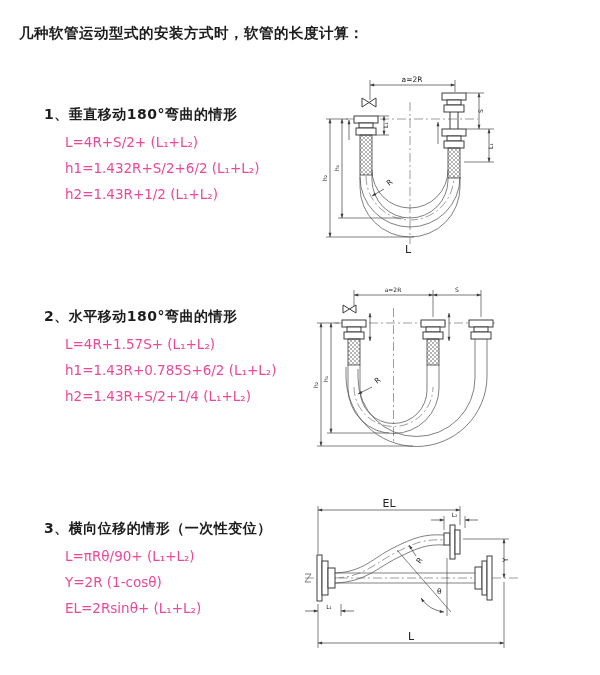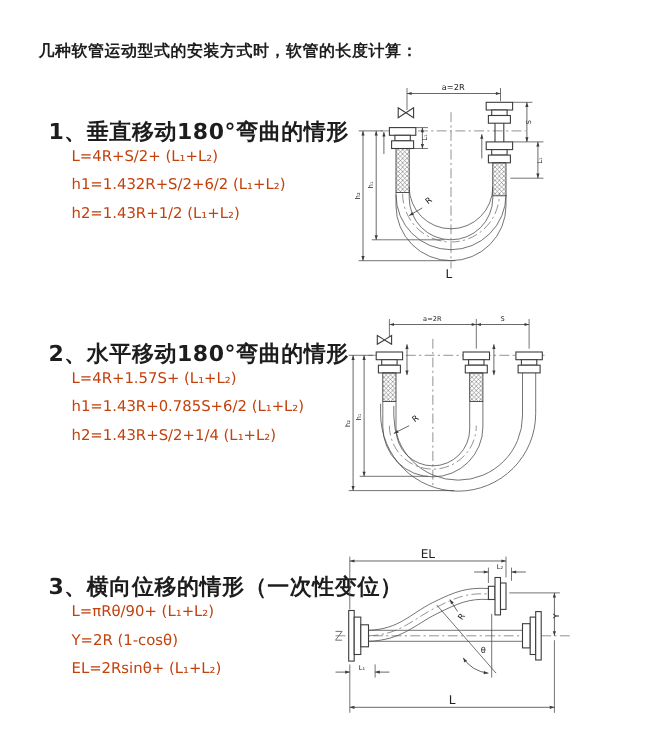--- a/index.html
+++ b/index.html
@@ -1,22 +1,22 @@
 <!DOCTYPE html>
 <html><head>
 <meta charset="utf-8">
 <style>
   html,body{margin:0;padding:0;background:#fff;}
   .page{position:relative;width:600px;height:675px;background:#ffffff;
         font-family:"DejaVu Sans","Liberation Sans",sans-serif;color:#1d1d1d;overflow:hidden;}
-  .title{position:absolute;left:35px;top:24px;font-size:14.5px;font-weight:700;letter-spacing:.5px;white-space:nowrap;margin-top:13px;}
+  .title{position:absolute;left:19px;top:24px;font-size:14.5px;font-weight:700;letter-spacing:.5px;white-space:nowrap;}
   .sec{position:absolute;left:44px;width:300px;height:110px;}
   .sec-1{top:106px}.sec-2{top:308px}.sec-3{top:520px}
-  .heading{position:absolute;left:0;top:0;font-size:20px;font-weight:700;letter-spacing:.5px;white-space:nowrap;}
-  .formula{position:absolute;left:21px;white-space:nowrap;font-size:13.5px;color:#c2410c;}
+  .heading{position:absolute;left:0;top:0;font-size:14px;font-weight:700;letter-spacing:.5px;white-space:nowrap;}
+  .formula{position:absolute;left:21px;white-space:nowrap;font-size:13.5px;color:#ec4899;}
   .f1{top:28px}.f2{top:54px}.f3{top:80px}
   svg{position:absolute;overflow:visible;}
   #svg1{left:318px;top:72px}
   #svg2{left:313px;top:283px}
   #svg3{left:303px;top:498px}
   .ln{fill:none;stroke:#3c3c3c;stroke-width:1;}
   .thin{fill:none;stroke:#4a4a4a;stroke-width:.7;}
   .cl{fill:none;stroke:#5a5a5a;stroke-width:.6;stroke-dasharray:9 3 2 3;}
   .dim{fill:none;stroke:#3c3c3c;stroke-width:.7;}
   .fit{fill:#ffffff;stroke:#3c3c3c;stroke-width:1;}

